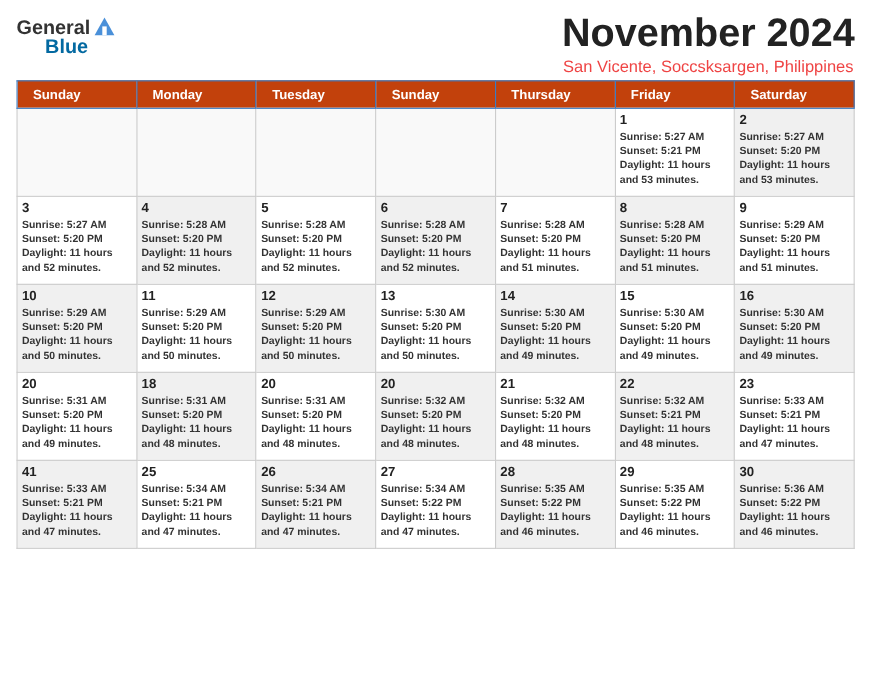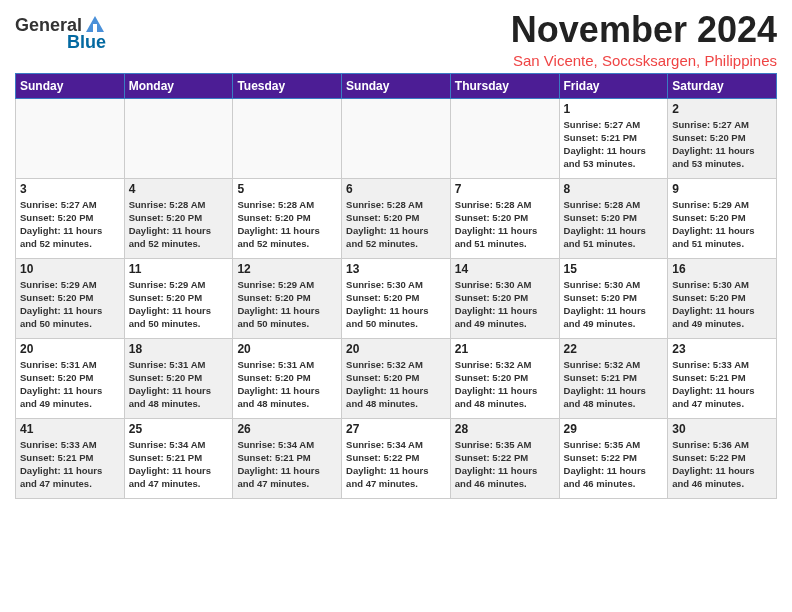--- a/index.html
+++ b/index.html
@@ -12,21 +12,21 @@
     }
     .header {
       display: flex;
       justify-content: space-between;
       align-items: flex-start;
       margin-bottom: 4px;
     }
     .logo {
       display: flex;
       flex-direction: column;
-      align-items: flex-end;
+      align-items: center;
       padding-top: 4px;
     }
     .logo-text {
       display: flex;
       align-items: flex-end;
       gap: 0;
     }
     .logo-general {
       font-size: 18px;
       font-weight: bold;
@@ -36,45 +36,45 @@
       font-size: 18px;
       font-weight: bold;
       color: #0369a1;
     }
     .logo-icon {
       width: 22px;
       height: 22px;
       margin-left: 2px;
     }
     .title-area {
-      text-align: right;
+      text-align: center;
       margin-left: 19px;
     }
     .month-title {
       font-size: 36px;
       font-weight: bold;
       color: #222;
       line-height: 1.1;
     }
     .location {
       font-size: 15px;
       color: #ef4444;
       margin-top: 2px;
     }
     table {
       width: 100%;
       border-collapse: collapse;
       table-layout: fixed;
     }
     th {
-      background-color: #4c1d95;
+      background-color: #c2410c;
       color: #fff;
       font-size: 12px;
       font-weight: bold;
-      padding: 5px 4px;
+      padding: 5px 14px;
       text-align: left;
       border: 1px solid #3a7cc4;
     }
     td {
       border: 1px solid #ccc;
       vertical-align: top;
       padding: 3px 4px;
       font-size: 10px;
       color: #333;
       height: 80px;

